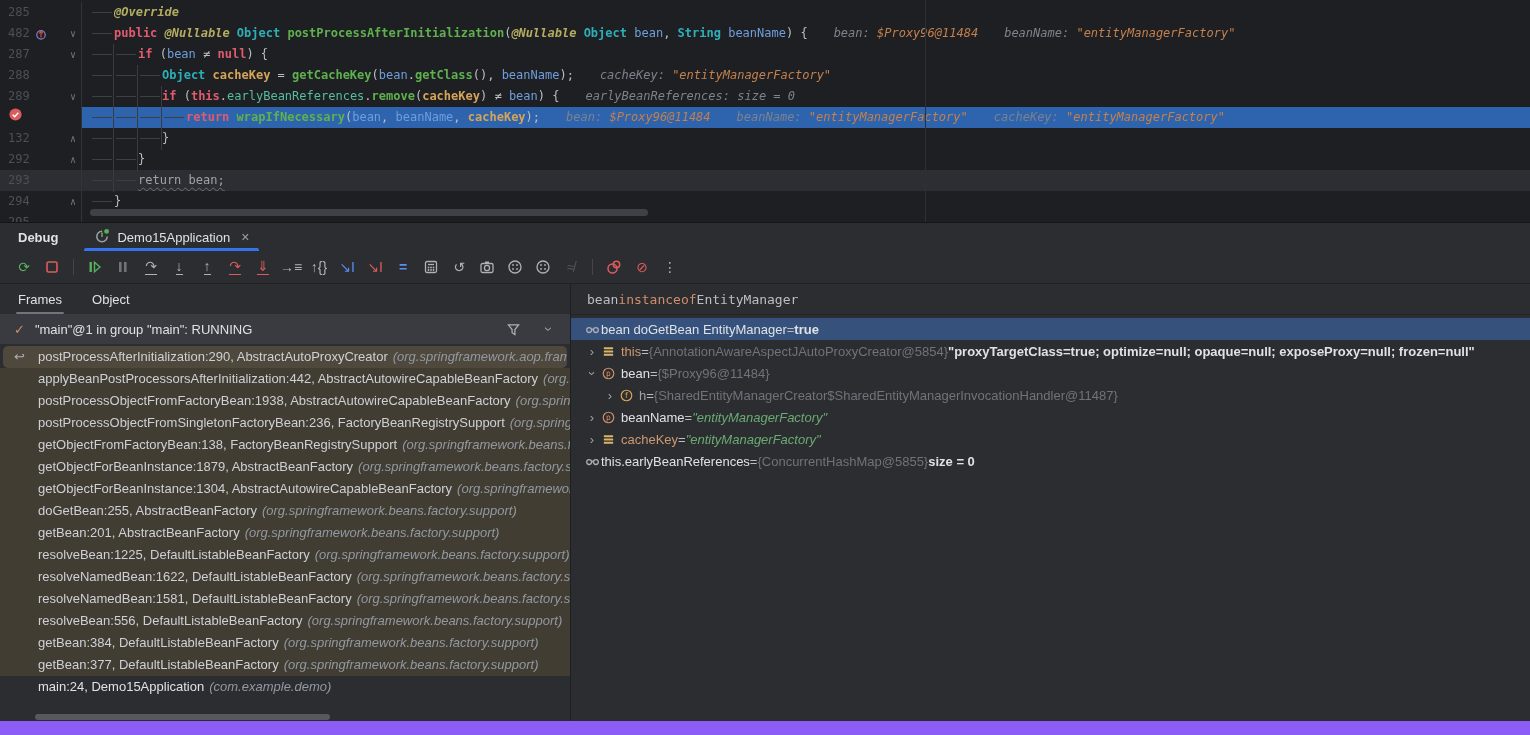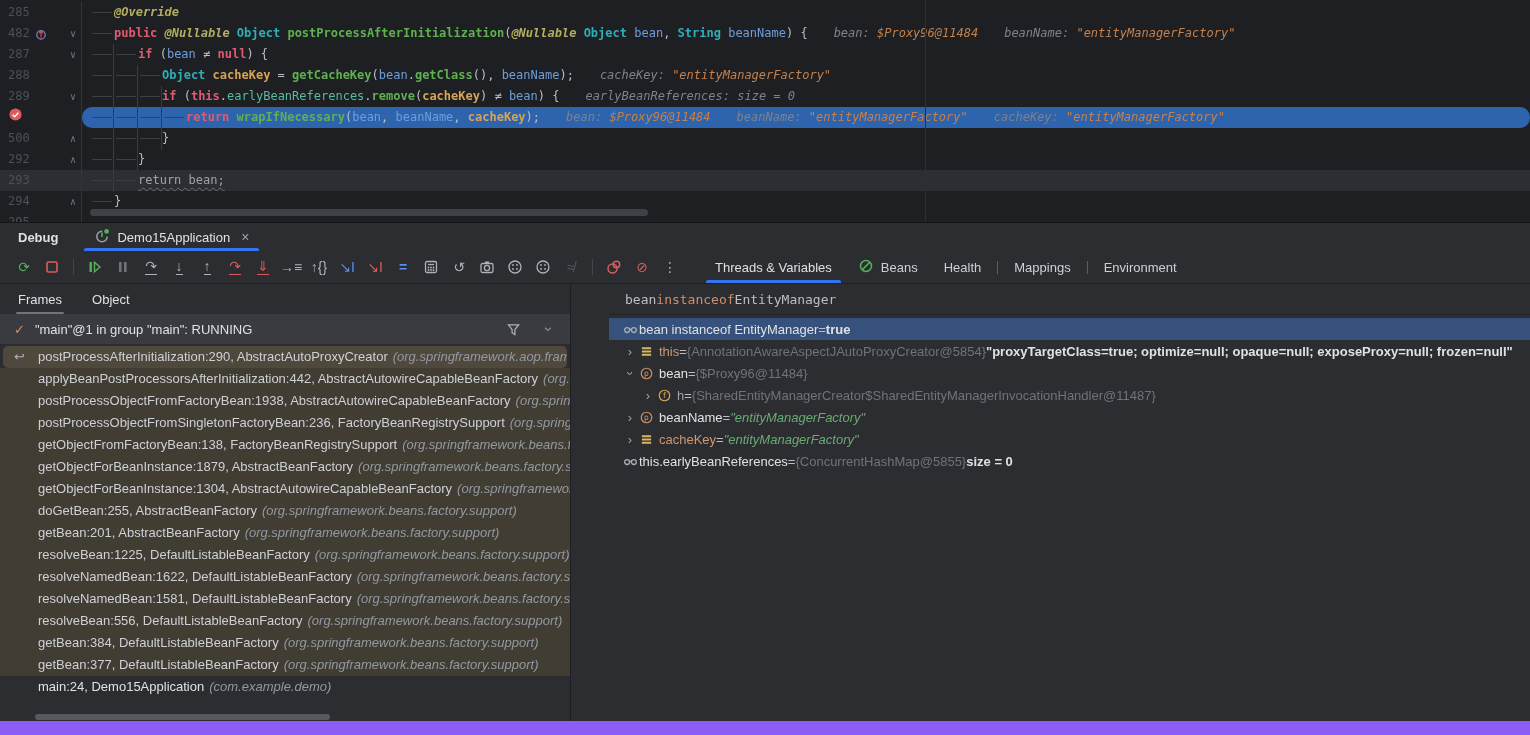--- a/index.html
+++ b/index.html
@@ -11,21 +11,21 @@
           border-bottom:1px solid #141517;background:#1e1f22;}
   #code-lines{padding-top:2px;}
   .code-row{display:flex;height:21px;line-height:21px;font-family:"DejaVu Sans Mono",monospace;
             font-size:12px;position:relative;}
   .gutter{flex:0 0 82px;display:flex;align-items:center;box-sizing:border-box;padding-left:8px;
           border-right:1px solid #313438;color:#4b5059;}
   .gutter .num{width:26px;font-size:12px;}
   .gutter .gico{width:20px;height:16px;display:flex;align-items:center;}
   .gutter .fold{margin-left:auto;padding-right:5px;color:#6f737a;font-size:10px;}
   .code{flex:1;white-space:pre;padding-left:8px;color:#bcbec4;overflow:hidden;}
-  .row-exec .code{background:#2d64ad;border-radius:10px;}
+  .row-exec .code{background:#2d64ad;}
   .row-caret{background:#2c2e33;}
   .tab{display:inline-block;width:24px;height:21px;vertical-align:top;
        background:linear-gradient(#3d4043,#3d4043) no-repeat 2px 50%/20px 1px;}
   .tk-kw{color:#e05b70;font-weight:bold;}
   .tk-ann{color:#b3ae60;font-weight:bold;font-style:italic;}
   .tk-cls{color:#2eafb8;font-weight:bold;}
   .tk-mth{color:#5fb14f;font-weight:bold;}
   .tk-par{color:#6f9edc;}
   .tk-loc{color:#d5a458;font-weight:bold;}
   .tk-fld{color:#56bd9e;}
@@ -52,21 +52,21 @@
   .tbico{width:24px;height:24px;display:flex;align-items:center;justify-content:center;margin-right:4px;border-radius:4px;}
   .tbico span.g{font-size:14px;line-height:1;}
   .tbico span.u{border-bottom:1.5px solid currentColor;padding-bottom:1px;}
   .tbsep{width:1px;height:16px;background:#43454a;margin:0 9px 0 5px;}
   .vtabs{display:flex;align-items:center;height:100%;margin-left:16px;}
   .vtab{height:100%;display:flex;align-items:center;gap:7px;padding:0 13px;position:relative;color:#ced0d6;}
   .vtab.sel{color:#dfe1e5;}
   .vtab.sel::after{content:"";position:absolute;left:4px;right:4px;bottom:0;height:3px;background:#3574f0;border-radius:2px 2px 0 0;}
   .vsep{width:1px;height:13px;background:#5a5d63;margin:0 9px;}
 
-  .dbody{position:absolute;top:61px;left:0;right:0;bottom:0;display:flex;gap:38px;}
+  .dbody{position:absolute;top:61px;left:0;right:0;bottom:0;display:flex;}
   .fpanel{width:570px;flex:none;border-right:1px solid #1e1f22;display:flex;flex-direction:column;position:relative;}
   .ftabs{height:30px;flex:none;display:flex;align-items:center;padding-left:18px;gap:30px;}
   .ftab{position:relative;height:100%;display:flex;align-items:center;color:#dfe1e5;}
   .ftab.sel::after{content:"";position:absolute;bottom:0;left:-2px;right:-2px;height:2px;background:#6f737a;border-radius:1px;}
   .throw{height:30px;flex:none;background:#393b40;display:flex;align-items:center;padding:0 14px;gap:10px;}
   .throw .chk{color:#ce8e66;font-size:13px;}
   .throw .funnel{margin-left:auto;display:flex;}
   .throw .tchev{color:#9da0a8;margin-left:16px;margin-right:4px;display:inline-block;transform:rotate(90deg);font-size:14px;}
   #frames-list{flex:1;overflow:hidden;padding-top:2px;}
   .frame-row{height:22px;line-height:22px;white-space:nowrap;overflow:hidden;padding-left:38px;position:relative;color:#ced0d6;}
@@ -153,21 +153,21 @@
                 <circle cx="8" cy="8" r="6.5" fill="#db5c5c"></circle>
                 <path d="M5 8.2 L7.2 10.4 L11 6.2" stroke="#fff" stroke-width="1.6" fill="none"></path>
               </svg></span>
             <span class="gico"></span>
             <span class="fold"></span>
           </div>
           <div class="code"><span class="tab"></span><span class="tab"></span><span class="tab"></span><span class="tab"></span><span class="tk-kw">return </span><span class="tk-mth">wrapIfNecessary</span><span class="tk-pln">(</span><span class="tk-par">bean</span><span class="tk-pln">, </span><span class="tk-par">beanName</span><span class="tk-pln">, </span><span class="tk-loc">cacheKey</span><span class="tk-pln">);</span><span class="hint"><span class="hl">bean:</span> <span class="hv">$Proxy96@11484</span></span><span class="hint"><span class="hl">beanName:</span> <span class="hv">"entityManagerFactory"</span></span><span class="hint"><span class="hl">cacheKey:</span> <span class="hv">"entityManagerFactory"</span></span></div>
         </div>
         <div class="code-row">
           <div class="gutter">
-            <span class="num">500</span>
+            <span class="num">132</span>
             <span class="gico"></span>
             <span class="fold">∧</span>
           </div>
           <div class="code"><span class="tab"></span><span class="tab"></span><span class="tab"></span><span class="tk-pln">}</span></div>
         </div>
         <div class="code-row">
           <div class="gutter">
             <span class="num">292</span>
             <span class="gico"></span>
             <span class="fold">∧</span>
@@ -319,39 +319,20 @@
           <svg width="16" height="16" viewBox="0 0 16 16">
             <circle cx="6.5" cy="9.5" r="4.5" fill="none" stroke="#db5c5c" stroke-width="1.5"></circle>
             <circle cx="10.5" cy="5.5" r="3.2" fill="none" stroke="#db5c5c" stroke-width="1.5"></circle>
           </svg>
         </div>
         <div class="tbico">
           <span class="g" style="color: rgb(219, 92, 92);">⊘</span>
         </div>
         <div class="tbico">
           <span class="g" style="color: rgb(174, 177, 184);">⋮</span>
-        </div>
-        <div class="vtabs">
-          <div class="vtab sel">
-            <span>Threads &amp; Variables</span>
-          </div>
-          <div class="vtab">
-            <span><svg width="16" height="16" viewBox="0 0 16 16">
-                <circle cx="8" cy="8" r="5.5" fill="none" stroke="#57b05c" stroke-width="1.5"></circle>
-                <line x1="4.6" y1="11.4" x2="11.4" y2="4.6" stroke="#57b05c" stroke-width="1.5"></line>
-              </svg></span>
-            <span>Beans</span>
-          </div>
-          <div class="vtab">
-            <span>Health</span>
-            <span class="vsep"></span>
-            <span>Mappings</span>
-            <span class="vsep"></span>
-            <span>Environment</span>
-          </div>
         </div>
       </div>
     <div class="dbody">
       <div class="fpanel">
         <div class="ftabs" id="ftabs">
             <div class="ftab sel">Frames</div>
             <div class="ftab">Object</div>
           </div>
         <div class="throw">
           <span class="chk">✓</span>
@@ -391,21 +372,21 @@
           </div>
         <div id="vars-list">
             <div class="var-row sel">
               <span class="vchev">
                 <svg width="15" height="15" viewBox="0 0 16 16">
                   <circle cx="4.4" cy="8.6" r="2.6" fill="none" stroke="#a8adb5" stroke-width="1.4"></circle>
                   <circle cx="11.6" cy="8.6" r="2.6" fill="none" stroke="#a8adb5" stroke-width="1.4"></circle>
                   <path d="M7 8.2 Q8 7.2 9 8.2" fill="none" stroke="#a8adb5" stroke-width="1.4"></path>
                 </svg>
               </span>
-              <span class="sg-name">bean instanceof EntityManager</span>
+              <span class="sg-name">bean doGetBean EntityManager</span>
               <span class="sg-eq"> = </span>
               <span class="sg-white">true</span>
             </div>
             <div class="var-row">
               <span class="vchev">›</span>
               <span class="vico">
                 <svg width="15" height="15" viewBox="0 0 16 16">
                   <rect x="3" y="3.5" width="10" height="2" rx=".6" fill="#d9b566"></rect>
                   <rect x="3" y="7" width="10" height="2" rx=".6" fill="#d9b566"></rect>
                   <rect x="3" y="10.5" width="10" height="2" rx=".6" fill="#d9b566"></rect>

